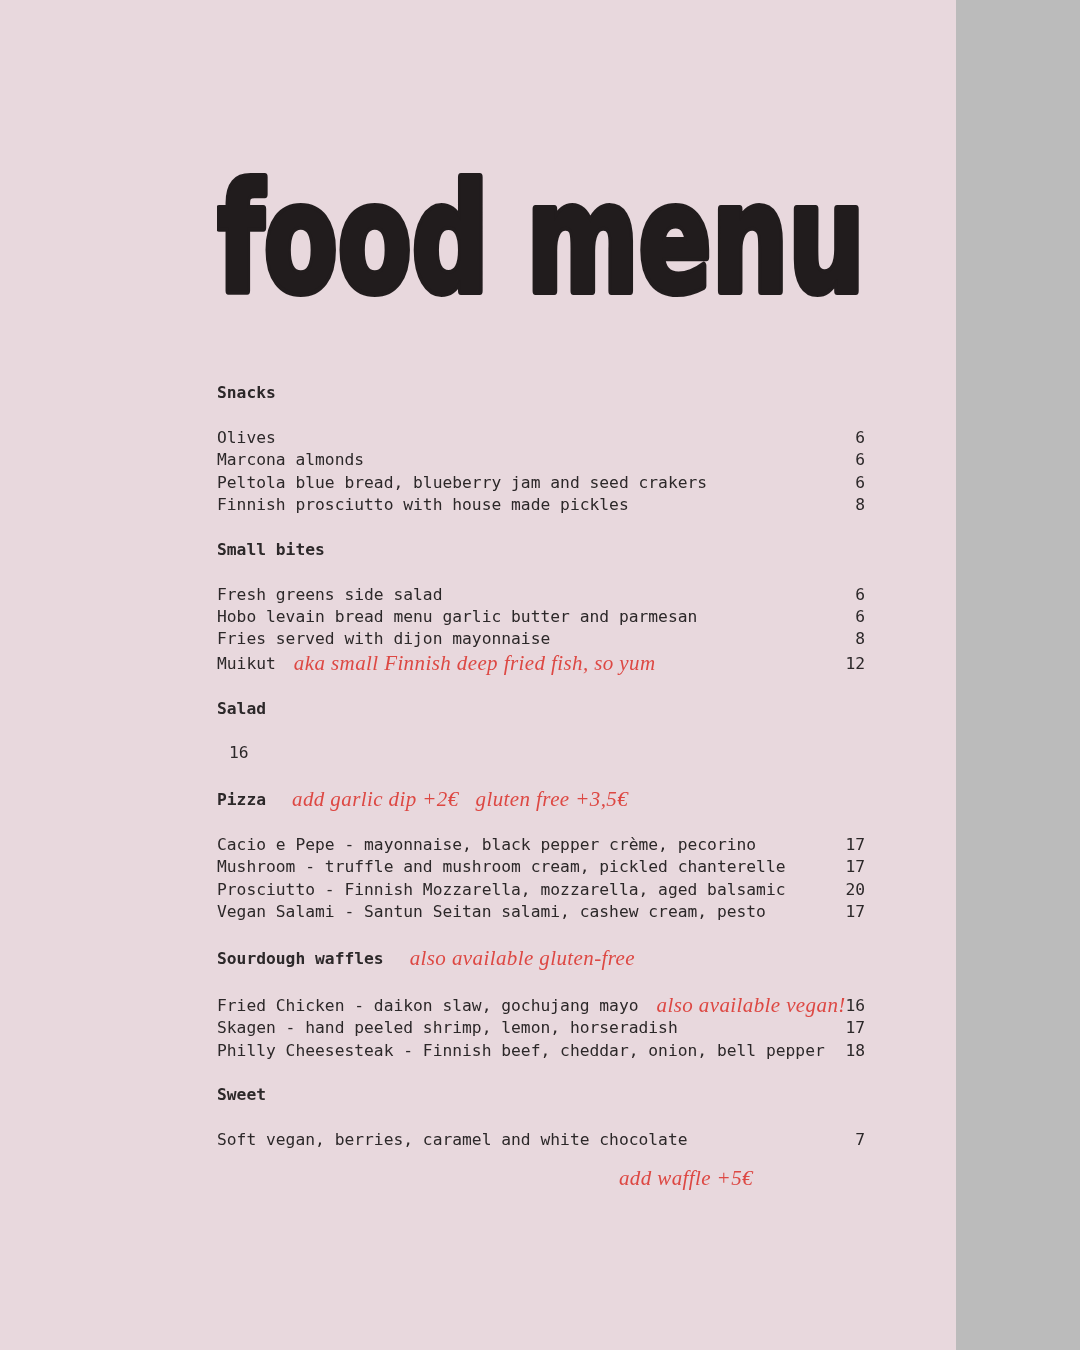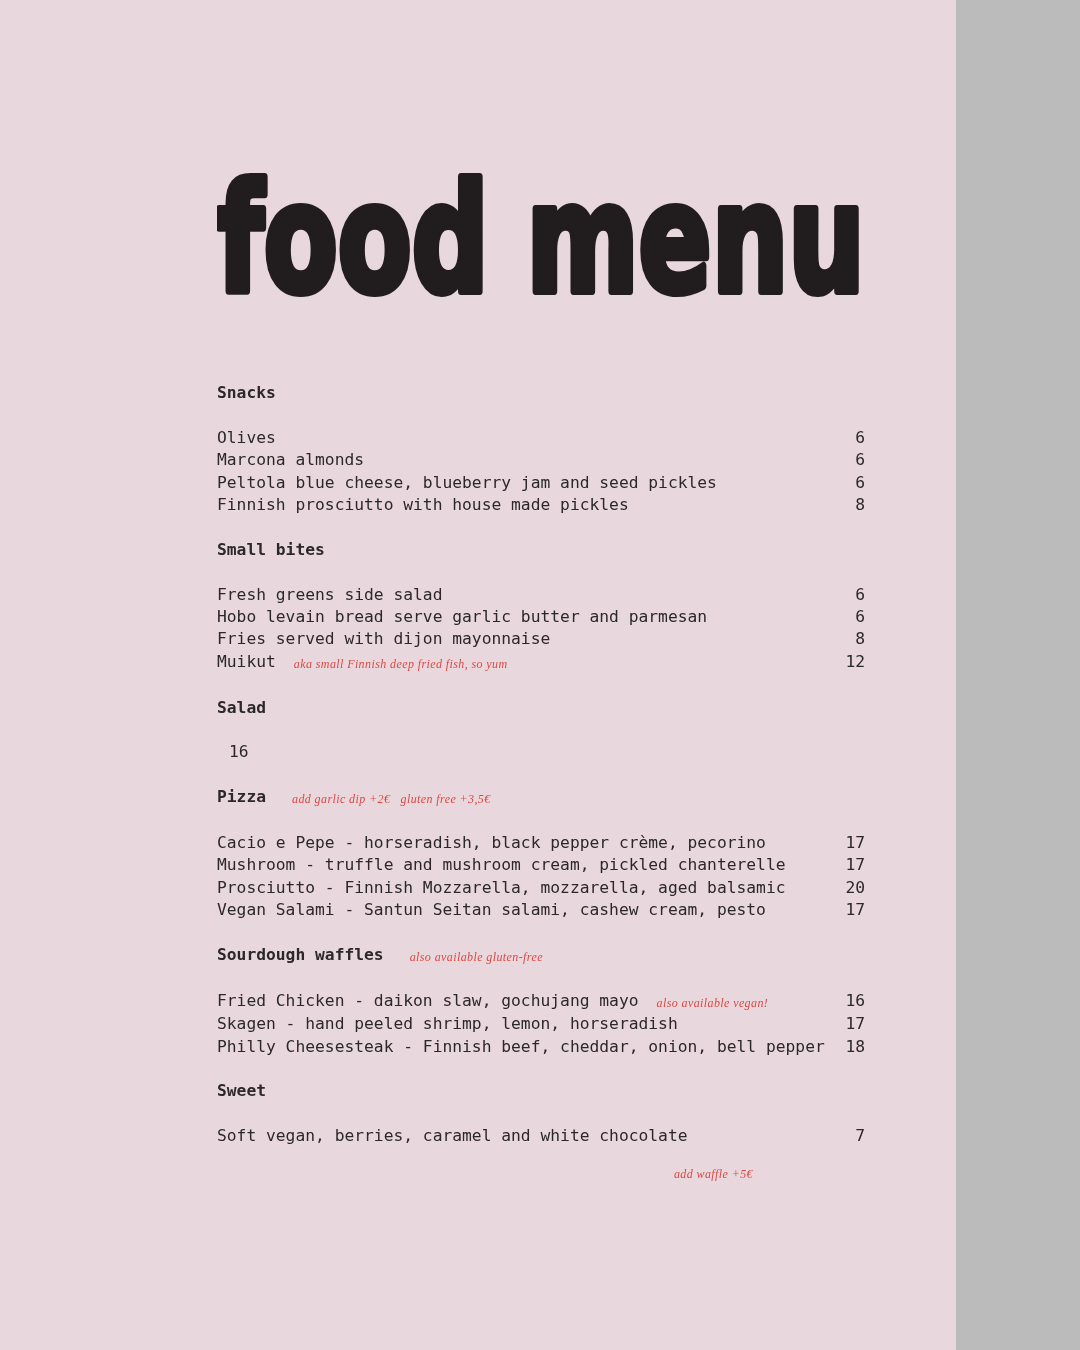--- a/index.html
+++ b/index.html
@@ -55,21 +55,21 @@
     min-width:0;
   }
   .price{
     font-size:16.3px;
     padding-left:12px;
   }
   .hand{
     font-family:cursive;
     font-style:italic;
     color:var(--red);
-    font-size:12px;
+    font-size:21px;
     font-weight:normal;
     letter-spacing:0.4px;
     white-space:pre;
     position:relative;
     top:1px;
   }
   .section-footnote{
     line-height:22.4px;
     margin-top:14px;
     text-align:right;
@@ -109,21 +109,21 @@
   <li>
     <span class="item-left">
       <span class="item-name">Marcona almonds</span>
       
     </span>
     <span class="price">6</span>
   </li>
 
   <li>
     <span class="item-left">
-      <span class="item-name">Peltola blue cheese, blueberry jam and seed pickles</span>
+      <span class="item-name">Peltola blue bread, blueberry jam and seed crakers</span>
       
     </span>
     <span class="price">6</span>
   </li>
 
   <li>
     <span class="item-left">
       <span class="item-name">Finnish prosciutto with house made pickles</span>
       
     </span>
@@ -142,21 +142,21 @@
   <li>
     <span class="item-left">
       <span class="item-name">Fresh greens side salad</span>
       
     </span>
     <span class="price">6</span>
   </li>
 
   <li>
     <span class="item-left">
-      <span class="item-name">Hobo levain bread serve garlic butter and parmesan</span>
+      <span class="item-name">Hobo levain bread menu garlic butter and parmesan</span>
       
     </span>
     <span class="price">6</span>
   </li>
 
   <li>
     <span class="item-left">
       <span class="item-name">Fries served with dijon mayonnaise</span>
       
     </span>
@@ -189,21 +189,21 @@
 
   <section class="menu-section">
     <h2>
       <span class="section-title">Pizza</span>
       <span class="hand section-note">add garlic dip +2€   gluten free +3,5€</span>
     </h2>
     <ul>
 
   <li>
     <span class="item-left">
-      <span class="item-name">Cacio e Pepe - horseradish, black pepper crème, pecorino</span>
+      <span class="item-name">Cacio e Pepe - mayonnaise, black pepper crème, pecorino</span>
       
     </span>
     <span class="price">17</span>
   </li>
 
   <li>
     <span class="item-left">
       <span class="item-name">Mushroom - truffle and mushroom cream, pickled chanterelle</span>
       
     </span>

